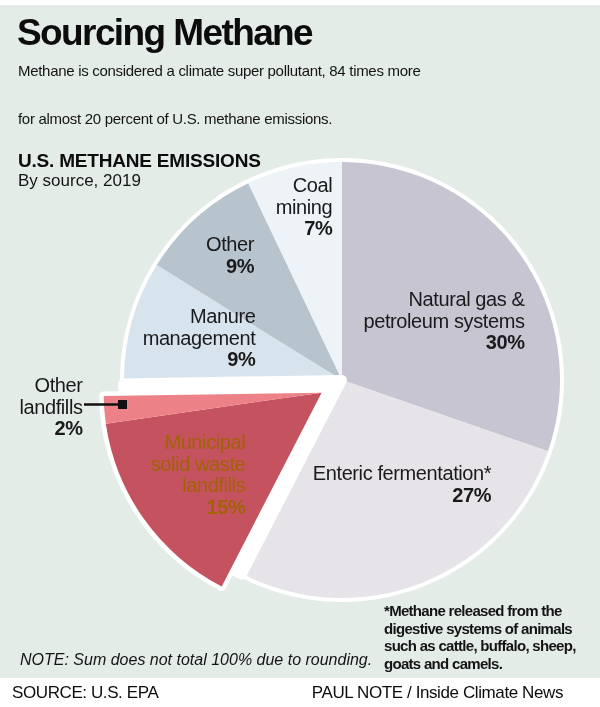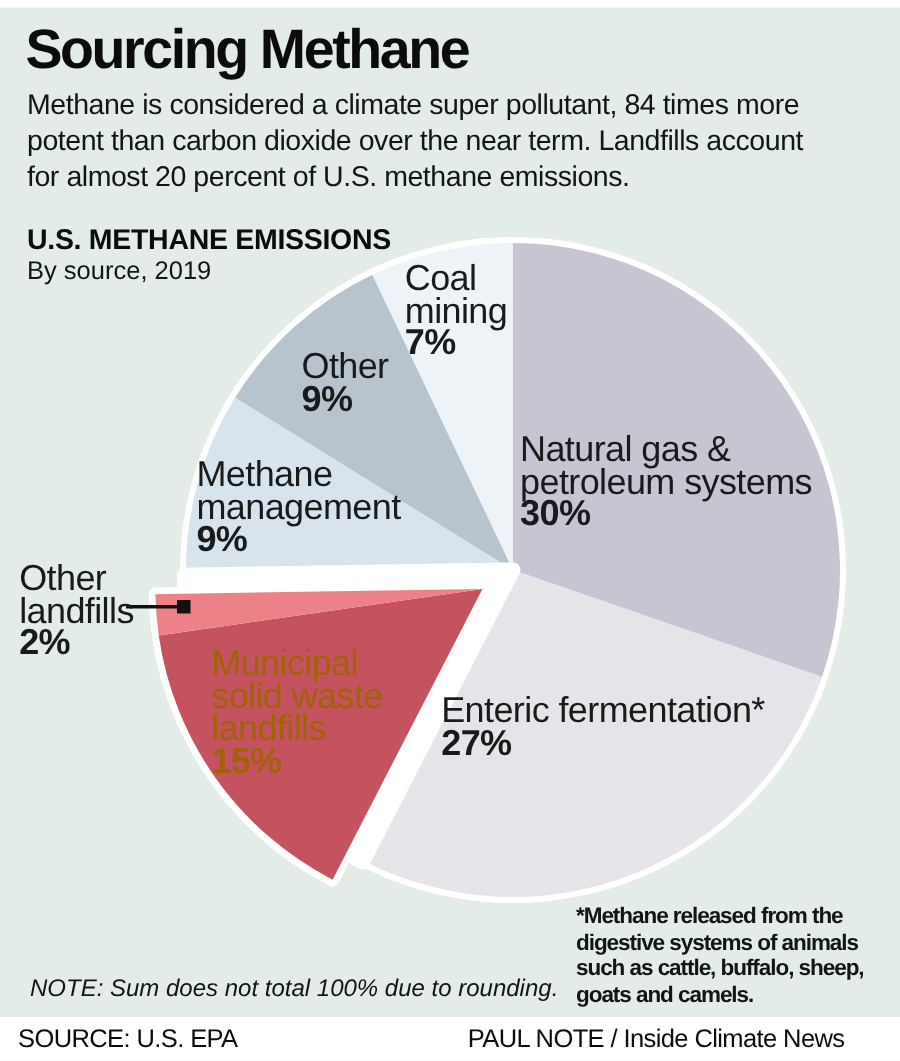--- a/index.html
+++ b/index.html
@@ -1,47 +1,47 @@
 <!DOCTYPE html>
 <html><head>
 <meta charset="utf-8">
 <style>
   html,body{margin:0;padding:0;}
   body{font-family:"Liberation Sans", sans-serif; background:#ffffff;}
   .canvas{position:relative;width:600px;height:707px;background:#ffffff;overflow:hidden;}
   .panel{position:absolute;left:0;top:5px;width:600px;height:673px;background:#e4ece8;}
   .abs{position:absolute;}
   .page-title{left:17px;top:14px;font-size:37px;font-weight:bold;letter-spacing:-1.6px;color:#0c0c0c;line-height:1;}
-  .intro{left:18px;top:59px;font-size:19px;line-height:24px;color:#141414;letter-spacing:-0.3px;}
+  .intro{left:18px;top:59px;font-size:15px;line-height:24px;color:#141414;letter-spacing:-0.3px;}
   .sec-title{left:18px;top:150px;font-size:19px;font-weight:bold;color:#0c0c0c;letter-spacing:-0.2px;text-align:center;}
   .sec-sub{left:18px;top:171px;font-size:17px;color:#141414;}
   svg.pie{position:absolute;left:0;top:0;z-index:1;}
-  .slice-label{position:absolute;z-index:2;transform:translateX(-50%);text-align:left;
-    font-size:24px;line-height:21.5px;color:#1a1a1a;letter-spacing:-0.4px;white-space:nowrap;}
+  .slice-label{position:absolute;z-index:2;transform:translateX(-50%);text-align:right;
+    font-size:20px;line-height:21.5px;color:#1a1a1a;letter-spacing:-0.4px;white-space:nowrap;}
   .slice-label b{font-weight:bold;}
   .lbl-municipal{color:#a16207;}
   .note{left:20px;top:651px;font-size:16px;font-style:italic;color:#141414;z-index:2;}
   .footnote{left:384px;top:602px;width:212px;font-size:15px;font-weight:bold;line-height:17.5px;
     color:#141414;letter-spacing:-0.7px;z-index:2;}
   .footer{position:absolute;left:0;bottom:0;width:571px;height:29px;background:#ffffff;
     display:flex;align-items:center;justify-content:space-between;box-sizing:border-box;
     padding:0 8px 0 12px;z-index:3;border-radius:11px;}
   .footer .src,.footer .credit{font-size:17px;color:#0c0c0c;letter-spacing:-0.4px;}
 </style>
 </head>
 <body>
 
 <div class="canvas">
   <div class="panel"></div>
 
   <div class="abs page-title">Sourcing Methane</div>
 
   <div class="abs intro">
     <span>Methane is considered a climate super pollutant, 84 times more</span><br>
-    <span>potent than carbon dioxide over the near term. Landfills account</span><br>
+    <br>
     <span>for almost 20 percent of U.S. methane emissions.</span>
   </div>
 
   <div class="abs sec-title">U.S. METHANE EMISSIONS</div>
   <div class="abs sec-sub">By source, 2019</div>
 
   <svg id="pie-svg" class="pie" width="600" height="707" viewBox="0 0 600 707">
       <circle cx="342" cy="380" r="222" fill="#ffffff"></circle>
       <path d="M 342 380 L 342 162 A 218 218 0 0 1 548.0101784797978 451.30081600319795 Z" fill="#c8c5d3"></path>
       <path d="M 342 380 L 548.0101784797978 451.30081600319795 A 218 218 0 0 1 242.10661826342465 573.7661278067734 Z" fill="#e6e3e9"></path>
@@ -74,21 +74,21 @@
     <b>15%</b>
   </div>
 
   <div class="slice-label" style="left:51px;top:375px;">
     <span>Other</span><br>
     <span>landfills</span><br>
     <b>2%</b>
   </div>
 
   <div class="slice-label" style="left:199px;top:306px;">
-    <span>Methane</span><br>
+    <span>Manure</span><br>
     <span>management</span><br>
     <b>9%</b>
   </div>
 
   <div class="slice-label" style="left:230px;top:234px;">
     <span>Other</span><br>
     <b>9%</b>
   </div>
 
   <div class="slice-label" style="left:304px;top:175px;">

